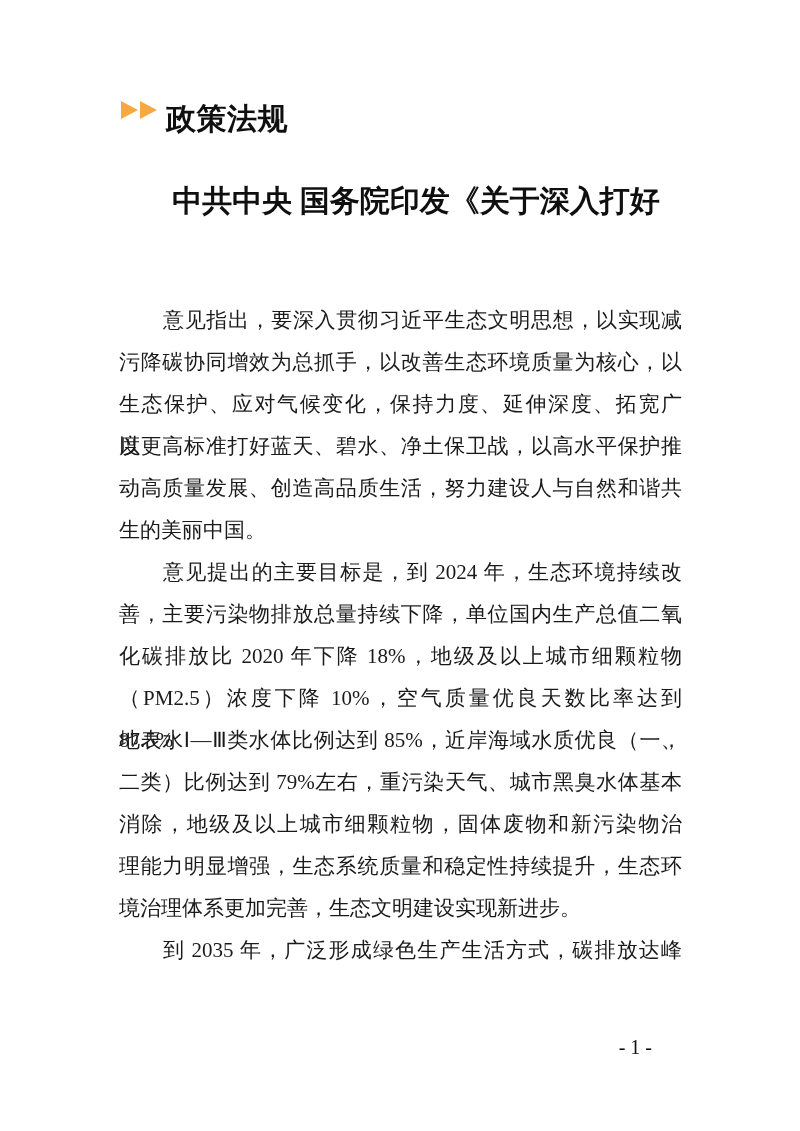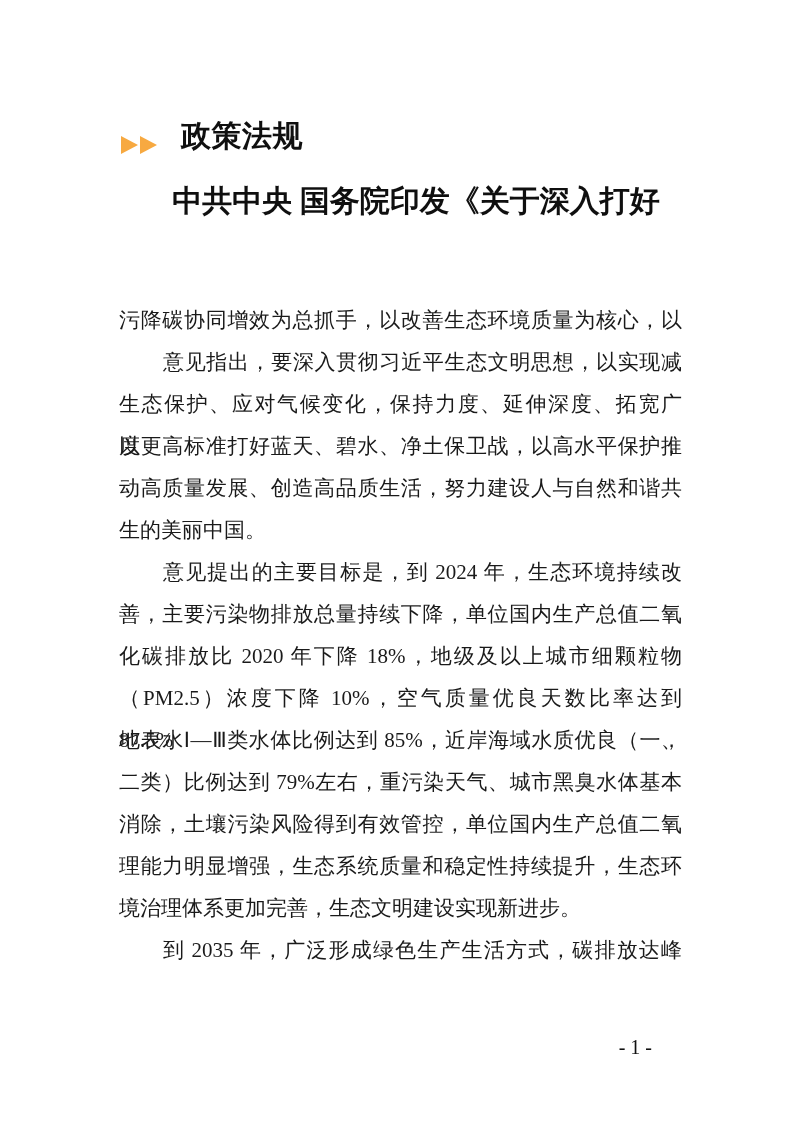--- a/index.html
+++ b/index.html
@@ -12,25 +12,24 @@
     background: #ffffff;
     overflow: hidden;
     font-family: "Liberation Serif", serif;
     color: #1a1a1a;
   }
 
   
   .section-header {
     position: absolute;
     left: 121px;
-    top: 118px;
+    top: 101px;
     height: 36px;
     display: flex;
-    align-items: flex-end;
-    gap: 15px;
+    align-items: flex-start;
   }
   .arrow-pair { display: flex; align-items: center; }
   .arrow-tri {
     width: 0; height: 0;
     border-top: 9px solid transparent;
     border-bottom: 9px solid transparent;
     border-left: 17px solid #F7A941;
     margin-right: 2px;
   }
   .section-label {
@@ -96,33 +95,33 @@
       <span class="arrow-tri" style="border-left-color: rgb(247, 169, 65);"></span>
     </span>
     <span class="section-label">政策法规</span>
   </div>
 
   <div class="doc-title">
     <div>中共中央 国务院印发《关于深入打好</div>
   </div>
 
   <div class="body-text">
+      <div class="body-line indent fill">意见指出，要深入贯彻习近平生态文明思想，以实现减</div>
       <div class="body-line fill">污降碳协同增效为总抓手，以改善生态环境质量为核心，以</div>
-      <div class="body-line indent fill">意见指出，要深入贯彻习近平生态文明思想，以实现减</div>
       <div class="body-line fill">生态保护、应对气候变化，保持力度、延伸深度、拓宽广度，</div>
       <div class="body-line fill">以更高标准打好蓝天、碧水、净土保卫战，以高水平保护推</div>
       <div class="body-line fill">动高质量发展、创造高品质生活，努力建设人与自然和谐共</div>
       <div class="body-line">生的美丽中国。</div>
       <div class="body-line indent fill">意见提出的主要目标是，到 2024 年，生态环境持续改</div>
       <div class="body-line fill">善，主要污染物排放总量持续下降，单位国内生产总值二氧</div>
       <div class="body-line fill">化碳排放比 2020 年下降 18%，地级及以上城市细颗粒物</div>
       <div class="body-line fill">（PM2.5）浓度下降 10%，空气质量优良天数比率达到 87.5%，</div>
       <div class="body-line fill">地表水Ⅰ—Ⅲ类水体比例达到 85%，近岸海域水质优良（一、</div>
       <div class="body-line fill">二类）比例达到 79%左右，重污染天气、城市黑臭水体基本</div>
-      <div class="body-line fill">消除，土壤污染风险得到有效管控，单位国内生产总值二氧</div>
+      <div class="body-line fill">消除，地级及以上城市细颗粒物，固体废物和新污染物治</div>
       <div class="body-line fill">理能力明显增强，生态系统质量和稳定性持续提升，生态环</div>
       <div class="body-line">境治理体系更加完善，生态文明建设实现新进步。</div>
       <div class="body-line indent fill">到 2035 年，广泛形成绿色生产生活方式，碳排放达峰</div>
     </div>
 
   <div class="page-number">- 1 -</div>
 
 </div>
 
 </body></html>

